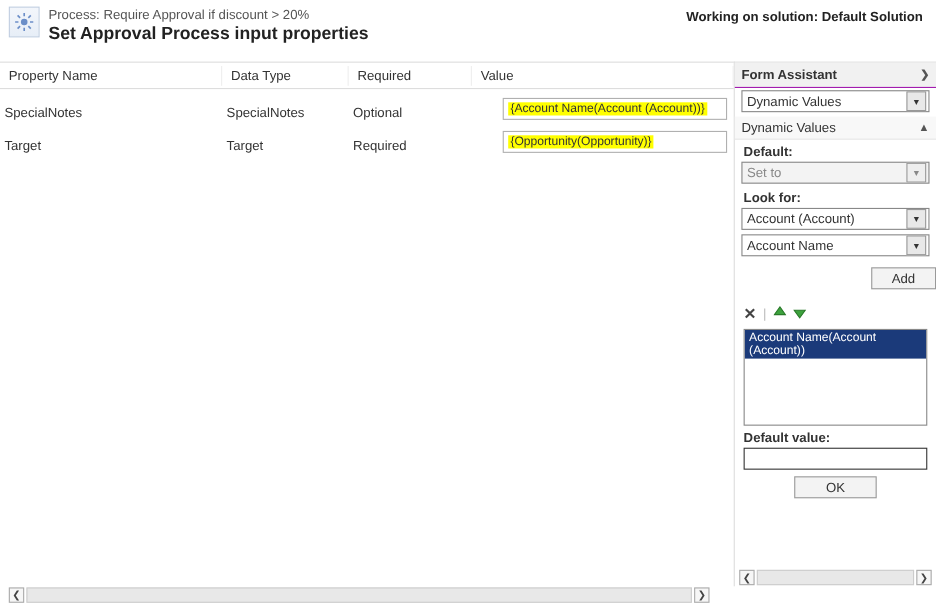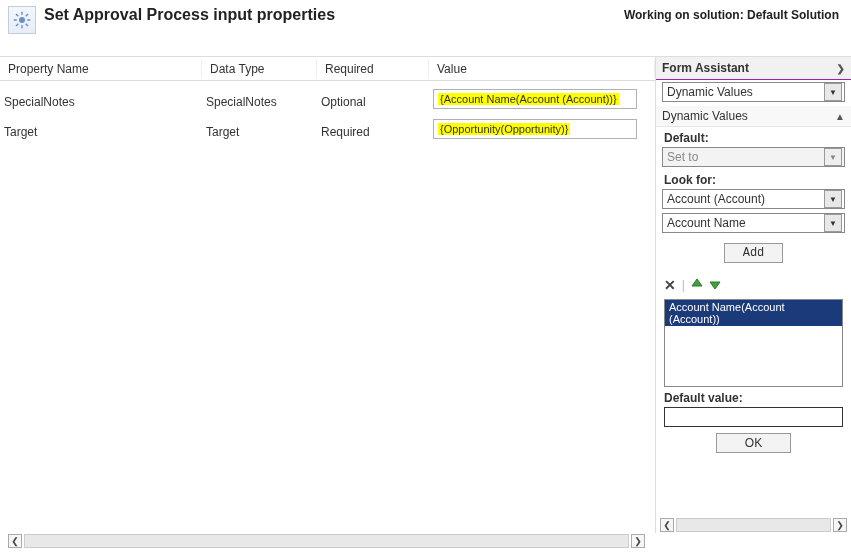--- a/index.html
+++ b/index.html
@@ -76,20 +76,21 @@
   .c-req { width: 112px; }
   .c-val { flex: 1; padding-right: 14px; }
   .val-box {
     border: 1px solid #b0b0b0;
     background: #fff;
     height: 20px;
     padding: 1px 4px;
     display: flex;
     align-items: center;
     width: 204px;
+    margin-left: 24px;
   }
   .val-chip {
     background: #ffff00;
     padding: 0 2px;
     font-size: 11px;
     white-space: nowrap;
   }
 
   .right-panel {
     width: 196px;
@@ -139,21 +140,21 @@
   .form-body { padding: 2px 0 4px 0; }
   .label { padding: 2px 6px 0 8px; font-weight:600; font-size:12px; }
   .btn {
     display:inline-block;
     border:1px solid #999;
     background:#f3f3f3;
     padding:2px 18px;
     font-size:12px;
     cursor:pointer;
   }
-  .btn-row { text-align:center; margin:10px 0;font-family:Liberation Mono, monospace; }
+  .btn-row { text-align:right; margin:10px 0; }
   .icon-row {
     display:flex; align-items:center;
     gap:6px; padding: 4px 8px;
   }
   .icon-row svg { width:12px; height:12px; }
   .x-mark { font-weight:bold; color:#444; font-size:14px; cursor:pointer; }
   .vbar { color:#bbb; }
   .listbox {
     border:1px solid #888;
     margin: 2px 8px;
@@ -221,20 +222,21 @@
           <line x1="1" y1="12" x2="5" y2="12"></line>
           <line x1="19" y1="12" x2="23" y2="12"></line>
           <line x1="4" y1="4" x2="7" y2="7"></line>
           <line x1="17" y1="17" x2="20" y2="20"></line>
           <line x1="4" y1="20" x2="7" y2="17"></line>
           <line x1="17" y1="7" x2="20" y2="4"></line>
         </g>
       </svg>
   </div>
   <div class="header-text">
+    <div class="process-line">Process: Require Approval if discount &gt; 20%</div>
     <div class="title-line">Set Approval Process input properties</div>
   </div>
 </div>
 <div class="solution-line">Working on solution: Default Solution</div>
 
 <div class="main">
   <div class="left-panel">
     <div class="col-headers">
       <div class="ch-name">Property Name</div>
       <div class="ch-type">Data Type</div>

